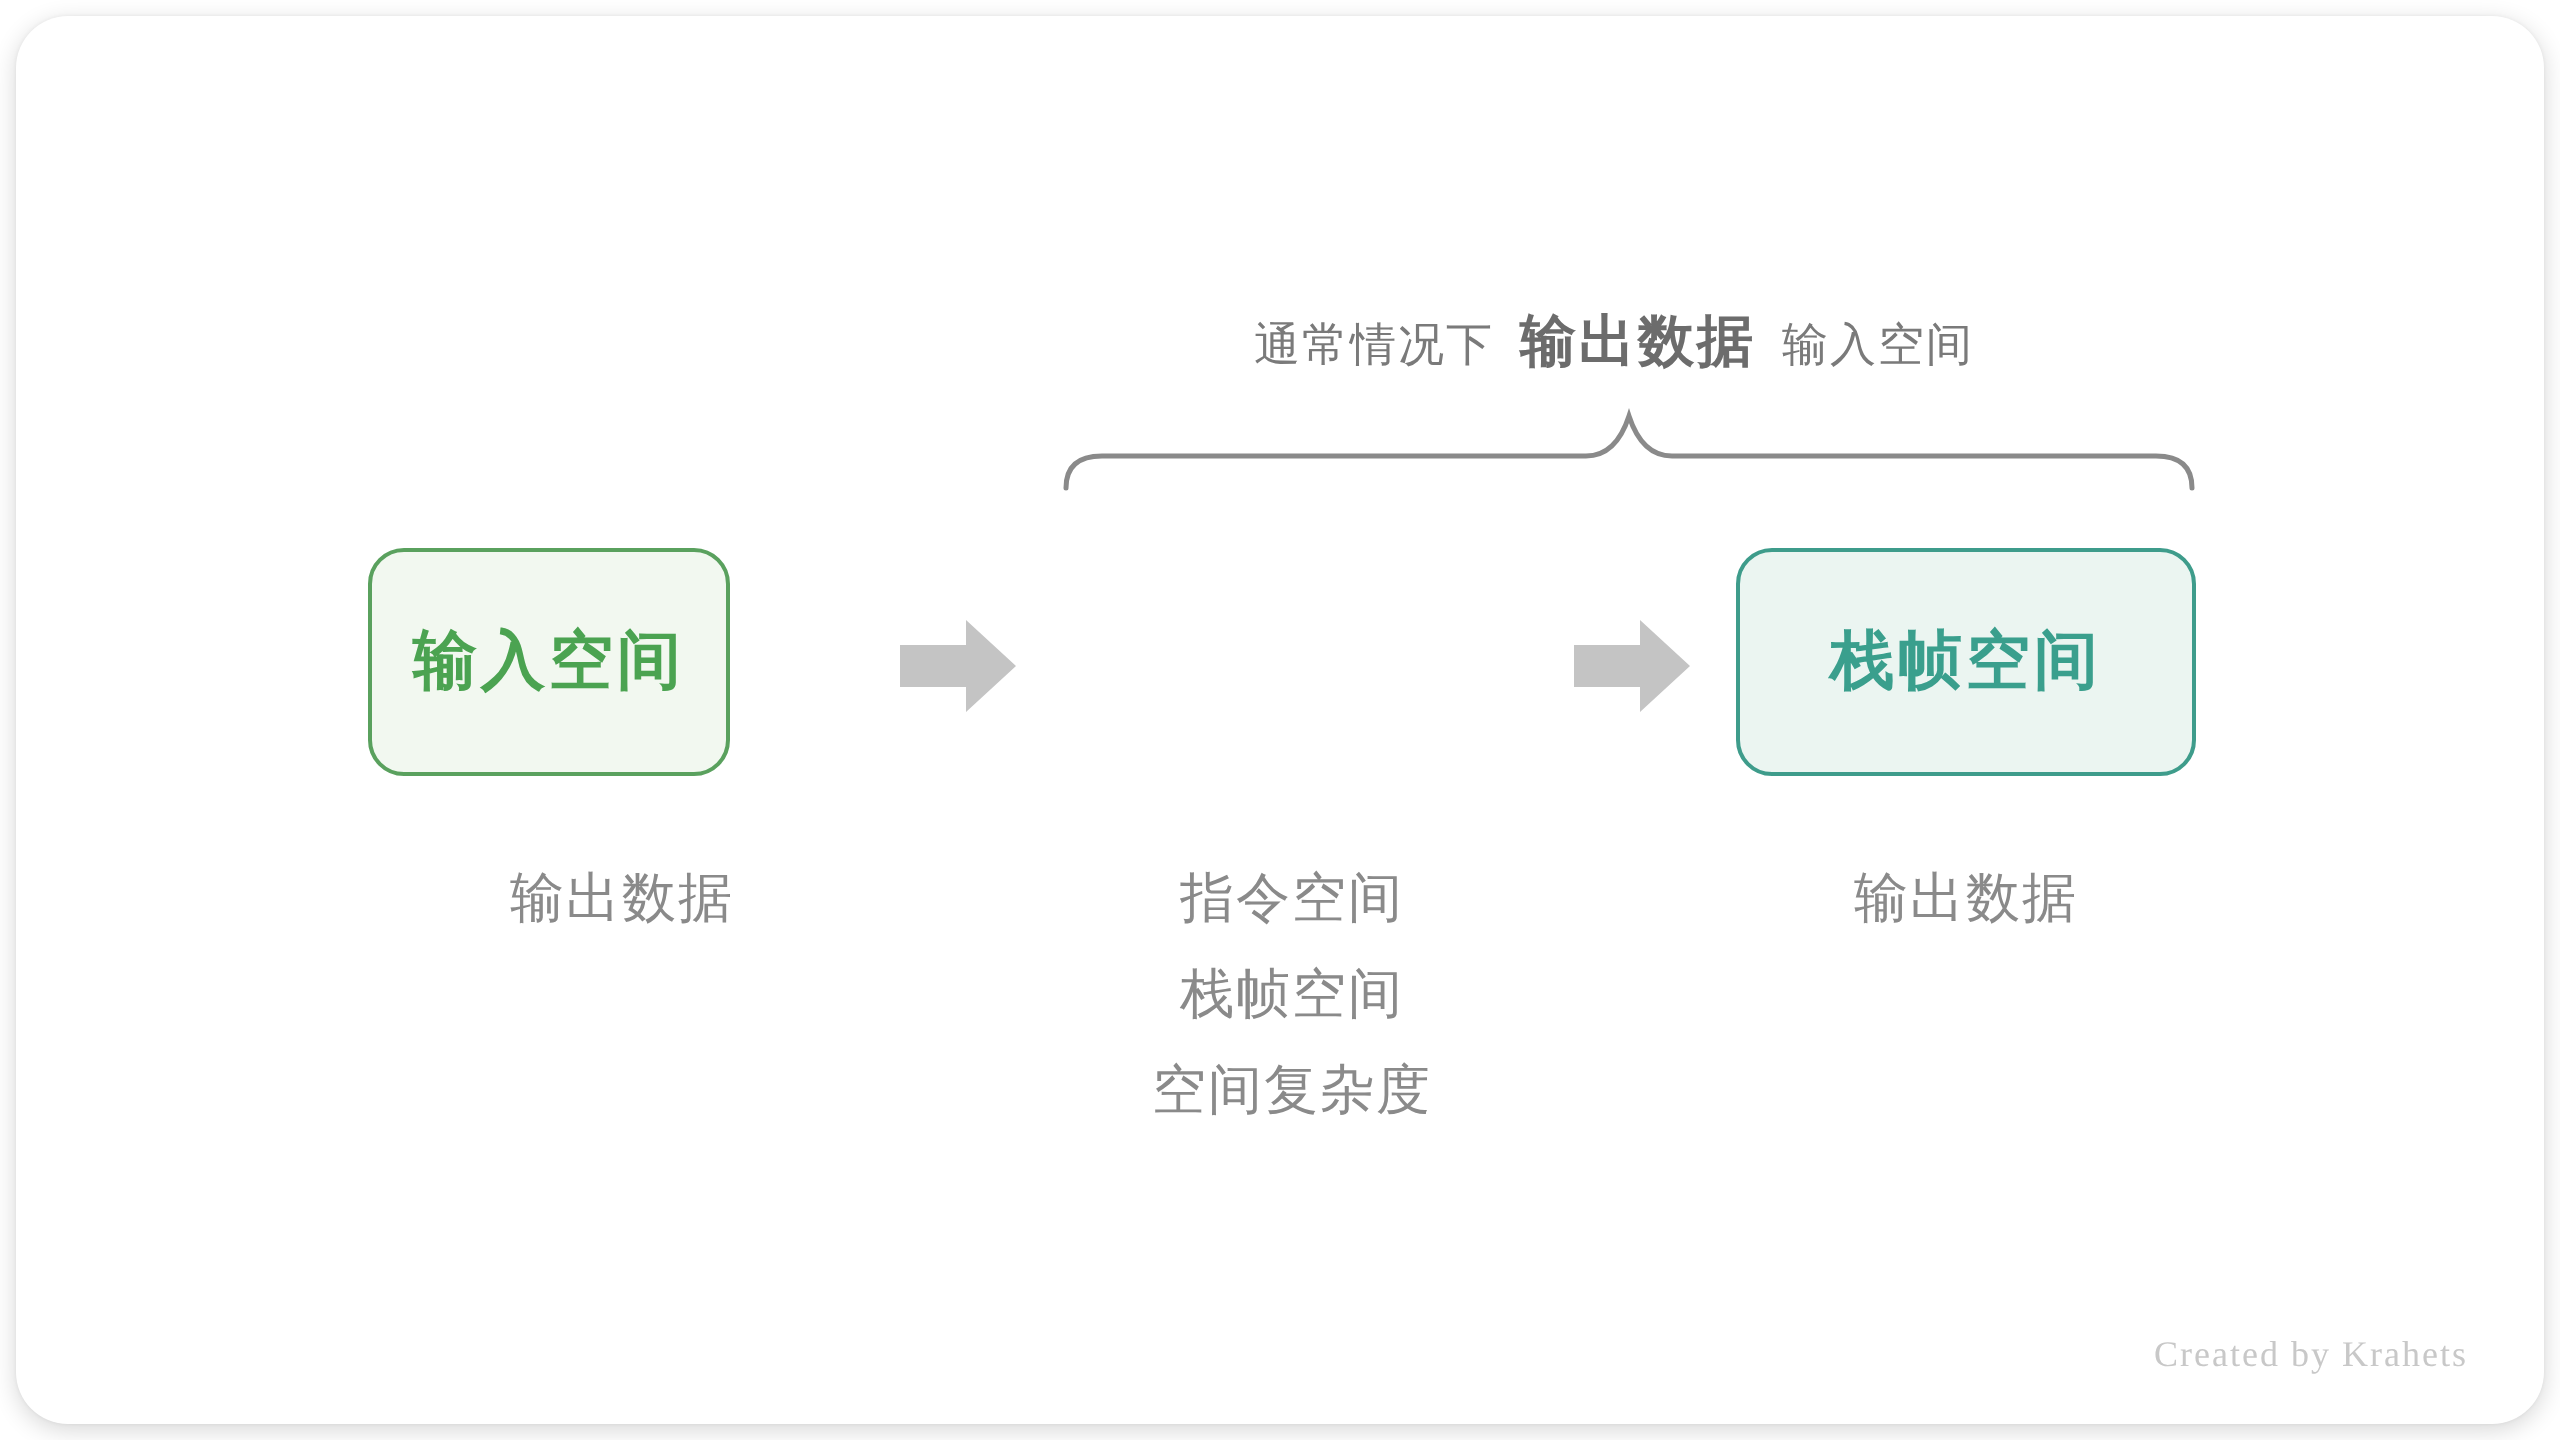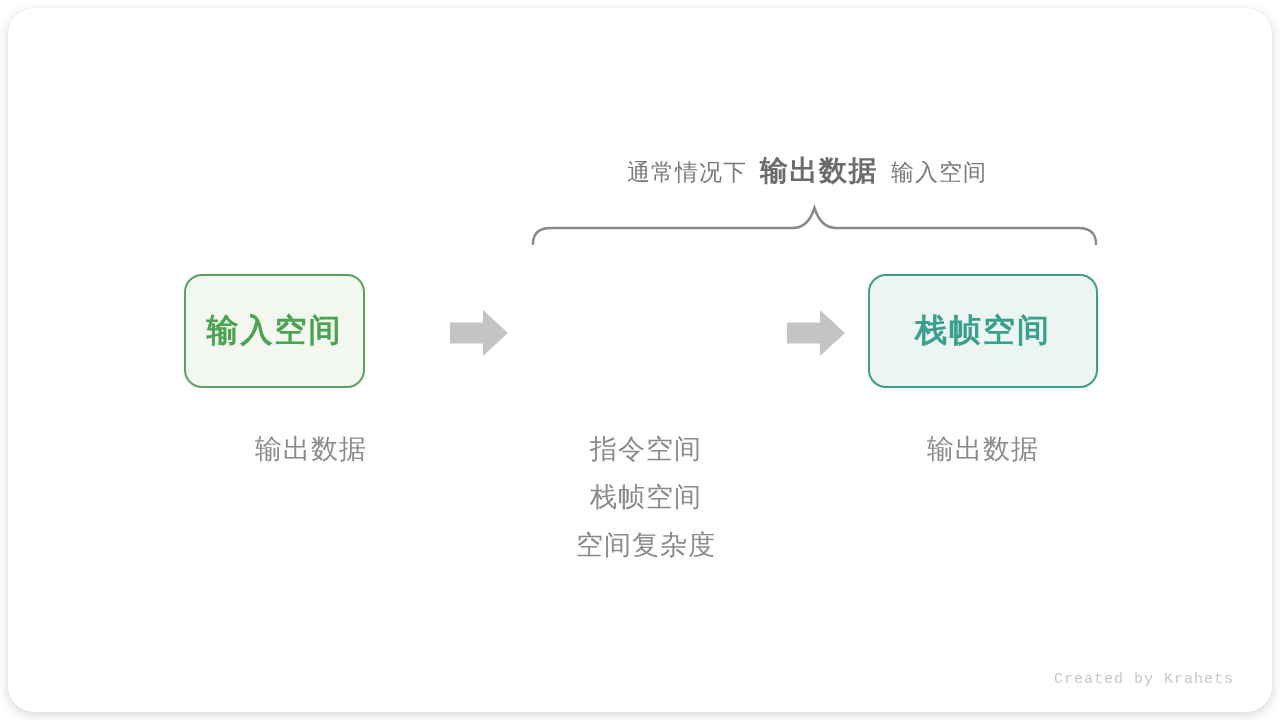--- a/index.html
+++ b/index.html
@@ -104,22 +104,22 @@
   }
   .cap-input  { left: 189px; width: 228px; top: 424px; }
   .cap-buf-0  { left: 523px; width: 230px; top: 424px; }
   .cap-buf-1  { left: 523px; width: 230px; top: 472px; }
   .cap-buf-2  { left: 523px; width: 230px; top: 520px; }
   .cap-output { left: 860px; width: 230px; top: 424px; }
   
   .credit {
     position: absolute;
     right: 38px; bottom: 24px;
-    font-family: Liberation Mono, monospace;
-    font-size: 15px;
+    font-family: Liberation Serif, serif;
+    font-size: 18px;
     letter-spacing: 1px;
     color: var(--credit-text, #c8c8c8);
   }
 </style>
 </head>
 <body>
 
 <div class="canvas">
   <div class="card">
 

